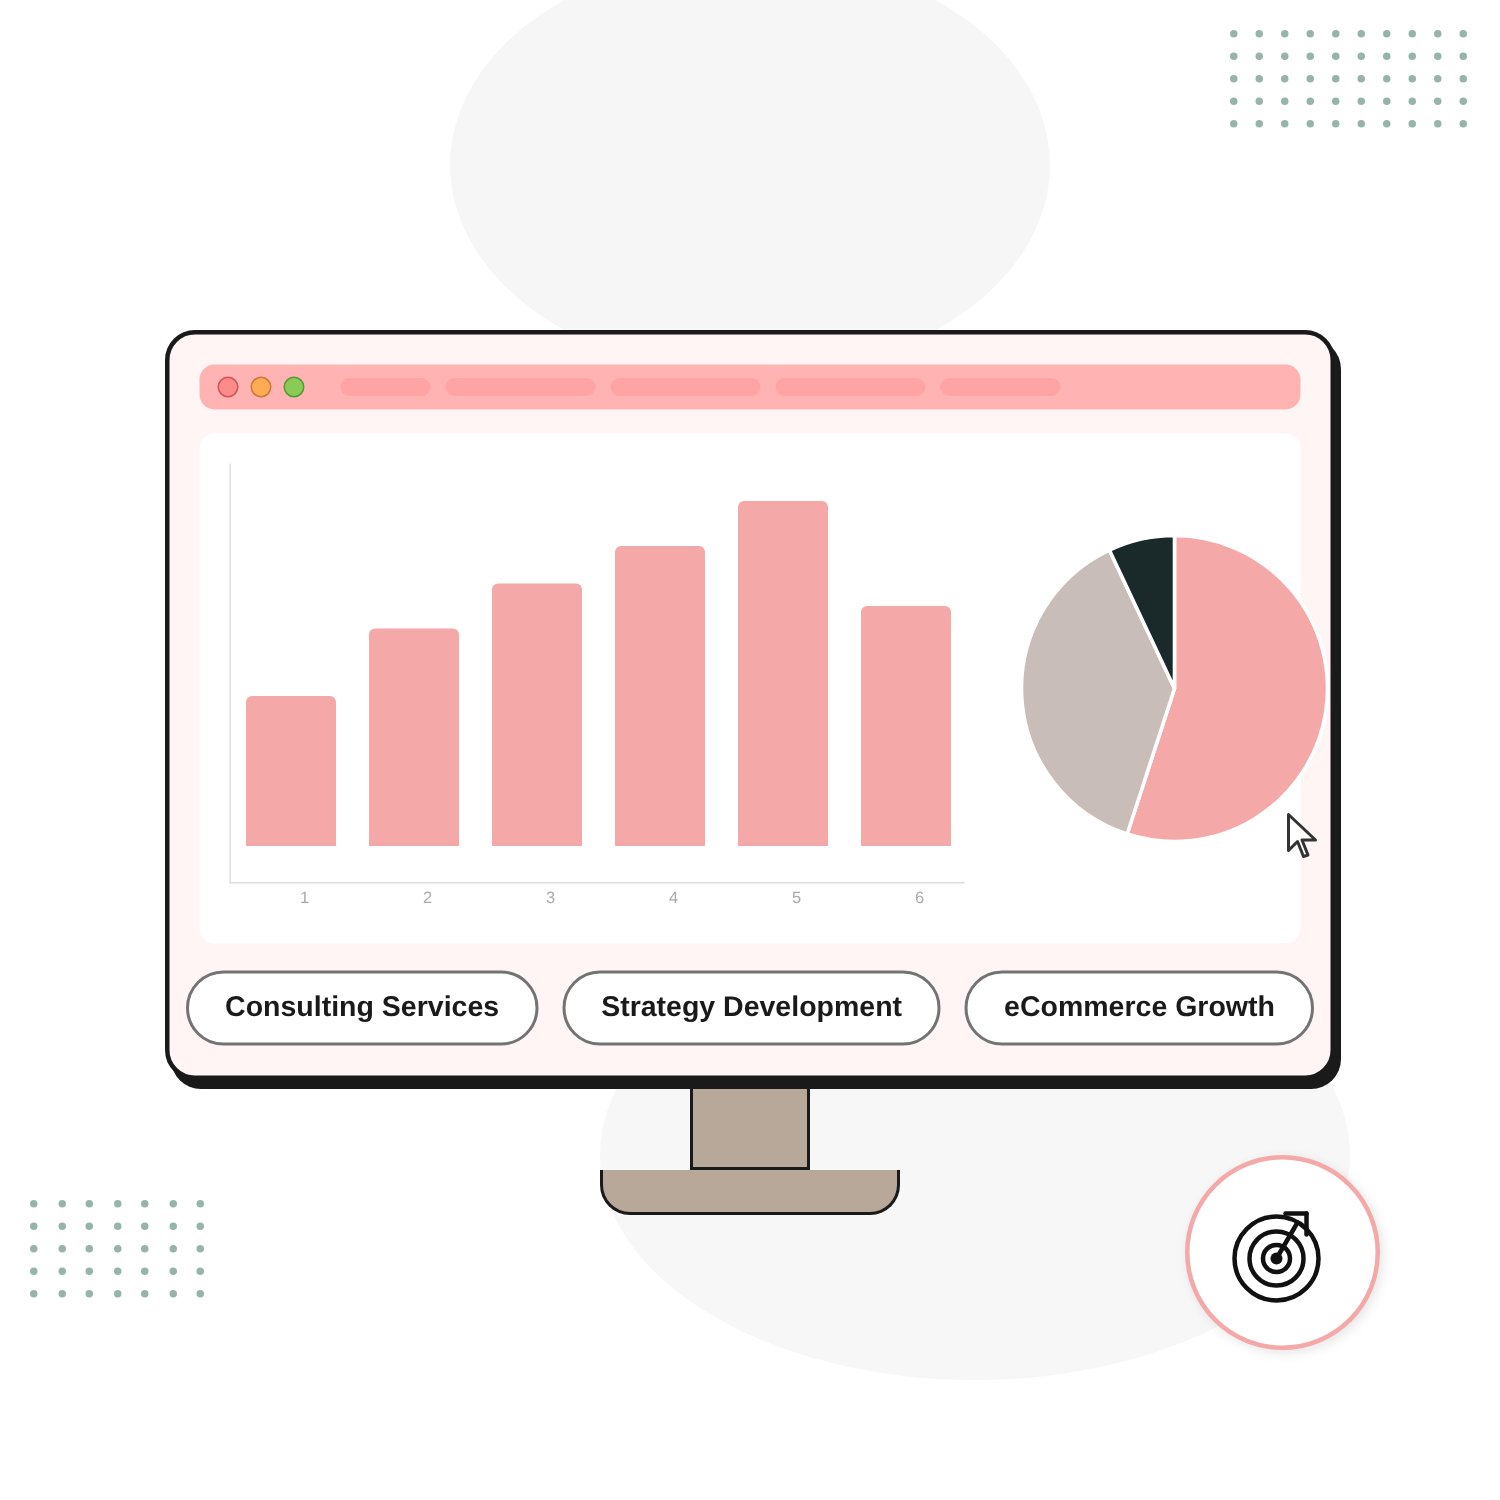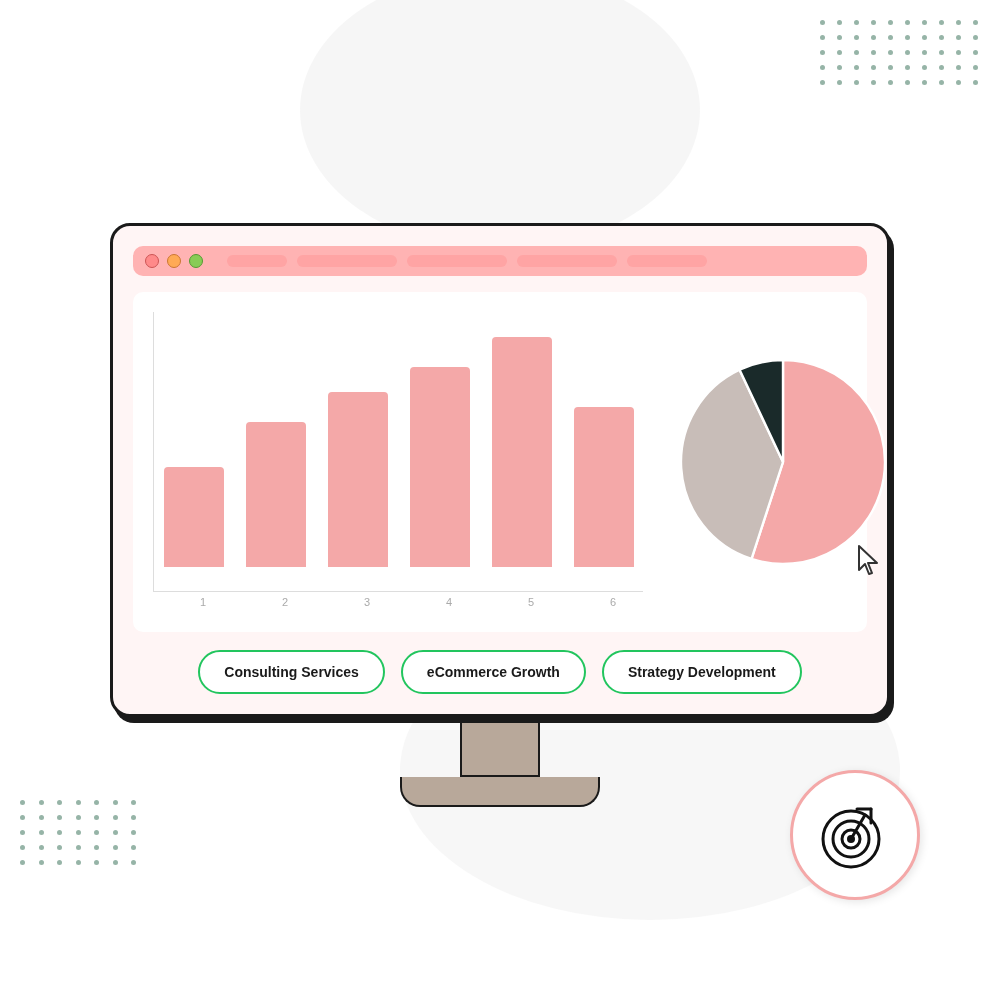--- a/index.html
+++ b/index.html
@@ -218,24 +218,24 @@
     
     .service-pills {
       display: flex;
       gap: 16px;
       margin-top: 18px;
       justify-content: center;
     }
 
     .service-pill {
       background: white;
-      border: 2px solid #22c55e;
+      border: 2px solid #737373;
       border-radius: 30px;
       padding: 12px 24px;
-      font-size: 14px;
+      font-size: 19px;
       font-weight: 600;
       color: #1a1a1a;
       font-family: 'Arial', sans-serif;
       white-space: nowrap;
     }
 
     
     .monitor-stand-neck {
       width: 80px;
       height: 60px;
@@ -441,22 +441,22 @@
             <svg width="28" height="32" viewBox="0 0 28 32" fill="none">
               <path d="M4 2 L4 26 L10 20 L14 30 L17 29 L13 19 L22 19 Z" fill="white" stroke="#333" stroke-width="2" stroke-linejoin="round"></path>
             </svg>
           </div>
         </div>
 
       </div>
 
       <div class="service-pills">
         <div class="service-pill">Consulting Services</div>
+        <div class="service-pill">Strategy Development</div>
         <div class="service-pill">eCommerce Growth</div>
-        <div class="service-pill">Strategy Development</div>
       </div>
 
     </div>
 
     <div class="monitor-stand-neck"></div>
 
     <div class="monitor-stand-base"></div>
 
   </div>
 

